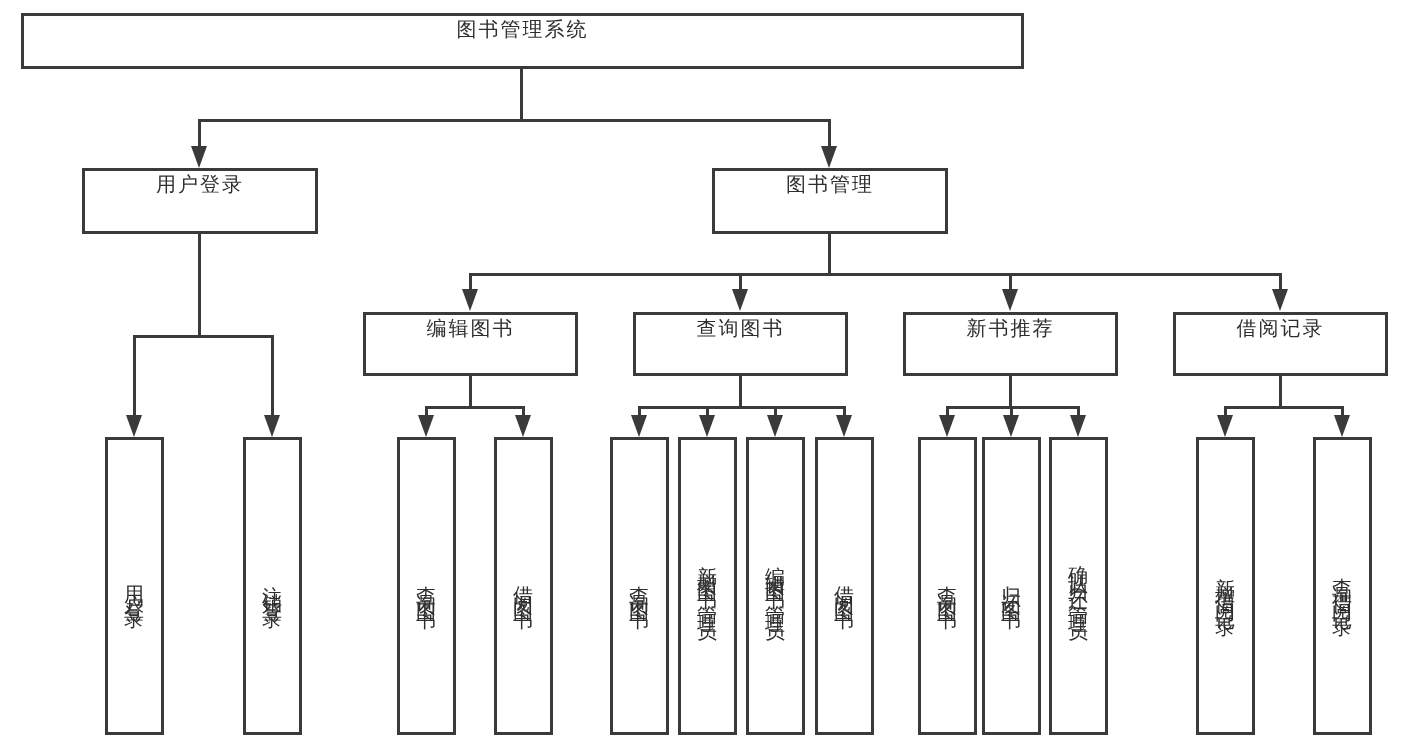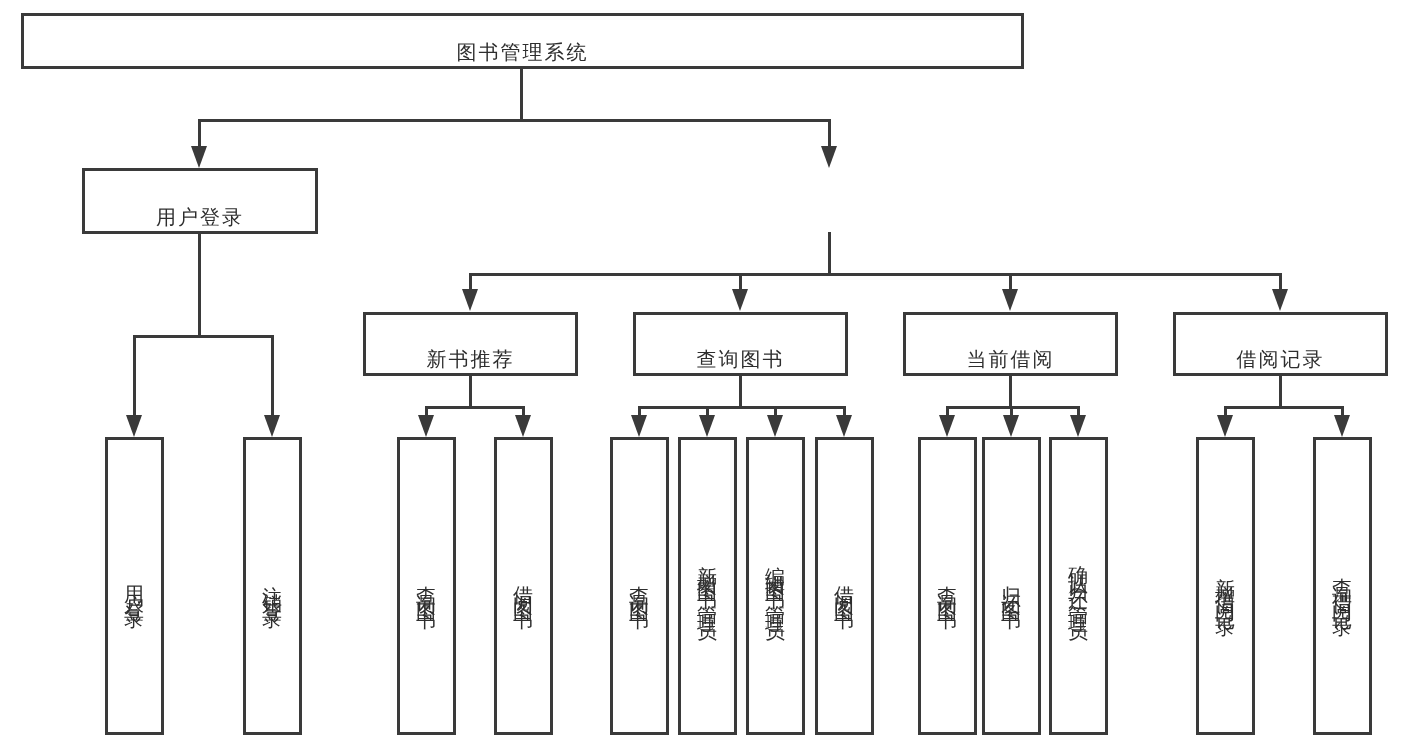--- a/index.html
+++ b/index.html
@@ -13,21 +13,21 @@
     width:1405px;height:747px;
     background:#ffffff;
     overflow:hidden;
   }
   .box{
     position:absolute;
     box-sizing:border-box;
     border:3px solid var(--line);
     background:#ffffff;
     display:flex;
-    align-items:flex-end;
+    align-items:flex-start;
     justify-content:center;
     color:var(--text);
     font-size:20px;
     letter-spacing:2px;
     white-space:nowrap;
   }
   .vbox{
     position:absolute;
     box-sizing:border-box;
     border:3px solid var(--line);
@@ -74,20 +74,23 @@
 
   <div class="vline" style="left:520px;top:68px;height:53px;"></div>
   <div class="hline" style="left:198px;top:119px;width:633px;"></div>
   <div class="vline" style="left:198px;top:119px;height:29px;"></div>
   <div class="arrow" style="left:191px;top:146px;"></div>
   <div class="vline" style="left:828px;top:119px;height:29px;"></div>
   <div class="arrow" style="left:821px;top:146px;"></div>
 
   <div class="box" style="left:82px;top:168px;width:236px;height:66px;">
     <span>用户登录</span>
+  </div>
+  <div class="box" style="left:712px;top:168px;width:236px;height:66px;">
+    <span>图书管理</span>
   </div>
 
   <div class="vline" style="left:198px;top:234px;height:103px;"></div>
   <div class="hline" style="left:133px;top:335px;width:141px;"></div>
   <div class="vline" style="left:133px;top:335px;height:82px;"></div>
   <div class="arrow" style="left:126px;top:415px;"></div>
   <div class="vline" style="left:271px;top:335px;height:82px;"></div>
   <div class="arrow" style="left:264px;top:415px;"></div>
 
   <div class="vline" style="left:828px;top:232px;height:43px;"></div>
@@ -95,27 +98,27 @@
   <div class="vline" style="left:469px;top:273px;height:18px;"></div>
   <div class="arrow" style="left:462px;top:289px;"></div>
   <div class="vline" style="left:739px;top:273px;height:18px;"></div>
   <div class="arrow" style="left:732px;top:289px;"></div>
   <div class="vline" style="left:1009px;top:273px;height:18px;"></div>
   <div class="arrow" style="left:1002px;top:289px;"></div>
   <div class="vline" style="left:1279px;top:273px;height:18px;"></div>
   <div class="arrow" style="left:1272px;top:289px;"></div>
 
   <div class="box" style="left:363px;top:312px;width:215px;height:64px;">
-    <span>新书推荐</span>
+    <span>编辑图书</span>
   </div>
   <div class="box" style="left:633px;top:312px;width:215px;height:64px;">
     <span>查询图书</span>
   </div>
   <div class="box" style="left:903px;top:312px;width:215px;height:64px;">
-    <span>当前借阅</span>
+    <span>新书推荐</span>
   </div>
   <div class="box" style="left:1173px;top:312px;width:215px;height:64px;">
     <span>借阅记录</span>
   </div>
 
   <div class="vline" style="left:469px;top:376px;height:32px;"></div>
   <div class="hline" style="left:425px;top:406px;width:100px;"></div>
   <div class="vline" style="left:425px;top:406px;height:11px;"></div>
   <div class="arrow" style="left:418px;top:415px;"></div>
   <div class="vline" style="left:522px;top:406px;height:11px;"></div>

